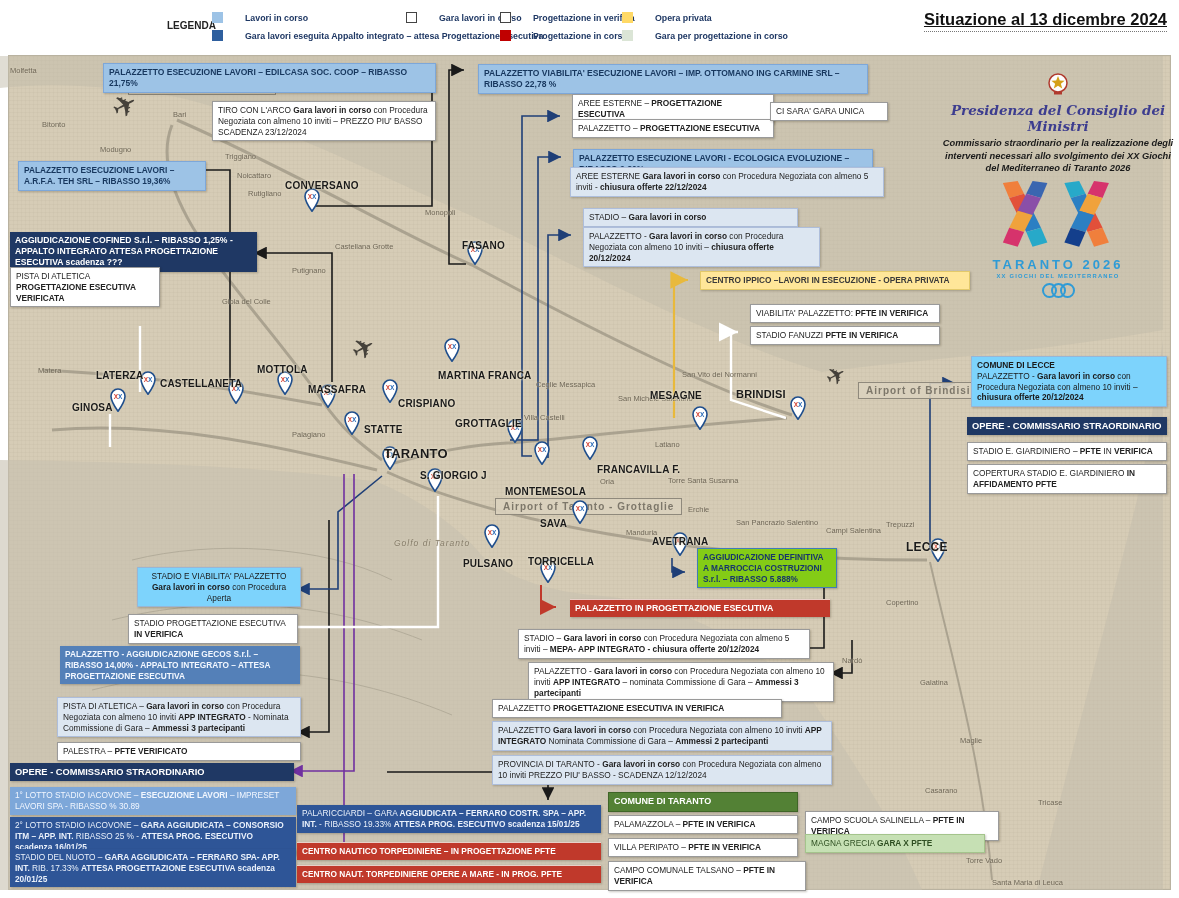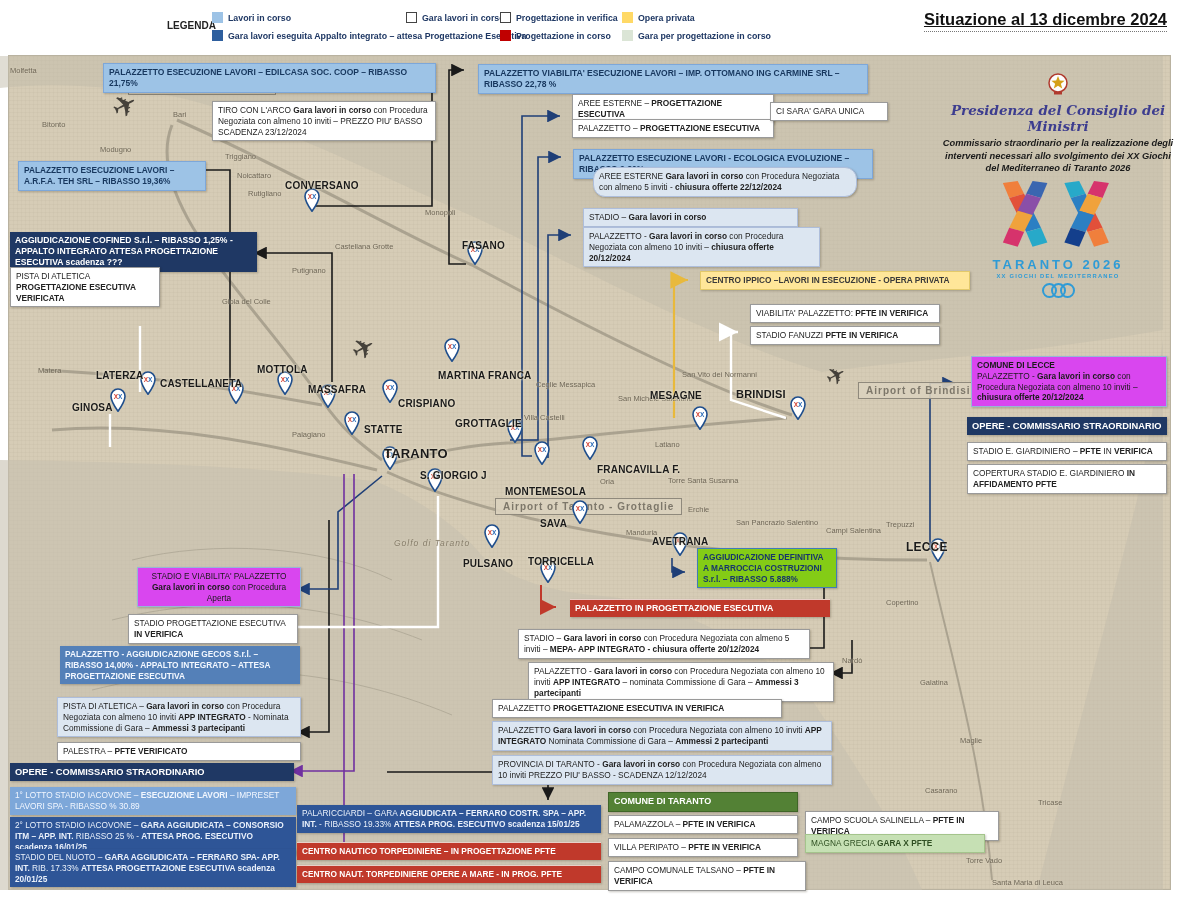--- a/index.html
+++ b/index.html
@@ -1,40 +1,40 @@
 <!DOCTYPE html>
 <html><head>
 <meta charset="utf-8">
 <style>
   html,body{margin:0;padding:0;width:1179px;height:898px;background:#fff;overflow:hidden;
     font-family:"Liberation Sans",sans-serif;}
   #header{position:absolute;left:0;top:0;width:1179px;height:55px;background:#fff;}
   #legend-title{position:absolute;left:167px;top:20px;font-size:10px;font-weight:bold;color:#222;}
-  .leg-item{position:absolute;display:flex;align-items:center;gap:5px;}
+  .leg-item{position:absolute;display:flex;align-items:center;gap:22px;}
   .leg-sw{width:11px;height:11px;flex:0 0 11px;}
   .leg-sw.outline{border:1.5px solid #444;box-sizing:border-box;background:#fff;}
   .leg-lbl{font-size:8.8px;font-weight:bold;color:#1f3864;white-space:nowrap;}
   #page-title{position:absolute;right:12px;top:10px;font-size:16.5px;font-weight:bold;color:#111;
     text-decoration:underline;border-bottom:1px dotted #777;padding-bottom:2px;}
   #map{position:absolute;left:8px;top:55px;width:1163px;height:835px;background:#d6ccb6;
     border:1px solid #b9b2a0;box-sizing:border-box;
     background-image:
       repeating-linear-gradient(0deg, rgba(90,80,60,.035) 0 1px, transparent 1px 4px),
       repeating-linear-gradient(90deg, rgba(90,80,60,.035) 0 1px, transparent 1px 4px);}
   #overlay{position:absolute;left:0px;top:55px;width:1171px;height:843px;z-index:1;pointer-events:none;}
   #anno-layer{position:absolute;left:0;top:0;width:1179px;height:898px;z-index:2;}
   .callout{position:absolute;z-index:5;font-size:8.3px;line-height:1.3;padding:3px 5px;
     box-sizing:border-box;box-shadow:1px 1px 2px rgba(40,30,10,.25);}
   .c-lightblue{background:#9dc3e6;color:#17375e;font-weight:bold;border:1px solid #7da7d9;}
   .c-navy{background:#1f3864;color:#fff;font-weight:bold;}
   .c-medblue{background:#2e5597;color:#eaf1fb;}
   .c-midlight{background:#7da7d9;color:#f2f7ff;}
   .c-gecos{background:#5480b8;color:#f2f7ff;font-weight:bold;}
   .c-paleblue{background:#dce6f1;color:#222;border:1px solid #aebedb;}
-  .c-softblue{background:#d946ef;color:#1a1a1a;border:1px solid #96b6d7;}
+  .c-softblue{background:#7dd3fc;color:#1a1a1a;border:1px solid #96b6d7;}
   .c-white{background:#fff;color:#222;border:1px solid #9a9a9a;}
   .c-red{background:#c0392b;color:#fff;font-weight:bold;border-top:1px solid #e8d0c8;}
   .c-yellow{background:#ffe699;color:#3a3a3a;font-weight:bold;border:1px solid #e3c96a;}
   .c-green{background:#538135;color:#fff;font-weight:bold;border:1px solid #3f6527;}
   .c-lightgreen{background:#c6e0b4;color:#2f4f22;border:1px solid #a4c48c;}
   .city{position:absolute;z-index:4;font-weight:bold;color:#1a1a1a;white-space:nowrap;
     text-shadow:0 0 3px #e8e0cc,0 0 2px #e8e0cc;letter-spacing:.2px;}
   .pin{position:absolute;z-index:4;width:18px;height:24px;}
   .town{position:absolute;z-index:3;font-size:7.5px;color:#6e6656;white-space:nowrap;
     text-shadow:0 0 2px #ded6c2;}
@@ -174,21 +174,21 @@
     <div class="callout c-lightblue" style="left: 103px; top: 63px; width: 333px; font-size: 8.5px;">PALAZZETTO ESECUZIONE LAVORI – EDILCASA SOC. COOP – RIBASSO 21,75%</div>
     <div class="callout c-white" style="left: 212px; top: 101px; width: 224px;">TIRO CON L'ARCO <b>Gara lavori in corso</b> con Procedura Negoziata con almeno 10 inviti – PREZZO PIU' BASSO SCADENZA 23/12/2024</div>
     <div class="callout c-lightblue" style="left: 18px; top: 161px; width: 188px;">PALAZZETTO ESECUZIONE LAVORI – A.R.F.A. TEH SRL – RIBASSO 19,36%</div>
     <div class="callout c-navy" style="left: 10px; top: 232px; width: 247px; font-size: 8.6px;">AGGIUDICAZIONE COFINED S.r.l. – RIBASSO 1,25% - APPALTO INTEGRATO ATTESA PROGETTAZIONE ESECUTIVA scadenza ???</div>
     <div class="callout c-white" style="left: 10px; top: 267px; width: 150px;">PISTA DI ATLETICA <b>PROGETTAZIONE ESECUTIVA VERIFICATA</b></div>
     <div class="callout c-lightblue" style="left: 478px; top: 64px; width: 390px; font-size: 8.5px;">PALAZZETTO VIABILITA' ESECUZIONE LAVORI – IMP. OTTOMANO ING CARMINE SRL – RIBASSO 22,78 %</div>
     <div class="callout c-white" style="left: 572px; top: 94px; width: 202px;">AREE ESTERNE – <b>PROGETTAZIONE ESECUTIVA</b></div>
     <div class="callout c-white" style="left: 572px; top: 119px; width: 202px;">PALAZZETTO – <b>PROGETTAZIONE ESECUTIVA</b></div>
     <div class="callout c-white" style="left: 770px; top: 102px; width: 118px;">CI SARA' GARA UNICA</div>
     <div class="callout c-lightblue" style="left: 573px; top: 149px; width: 300px; font-size: 8.5px;">PALAZZETTO ESECUZIONE LAVORI - ECOLOGICA EVOLUZIONE – RIBASSO 2,30%</div>
-    <div class="callout c-paleblue" style="left: 593px; top: 167px; width: 264px; border-radius: 12px;">AREE ESTERNE <b>Gara lavori in corso</b> con Procedura Negoziata con almeno 5 inviti - <b>chiusura offerte 22/12/2024</b></div>
+    <div class="callout c-paleblue" style="left: 570px; top: 167px; width: 314px;">AREE ESTERNE <b>Gara lavori in corso</b> con Procedura Negoziata con almeno 5 inviti - <b>chiusura offerte 22/12/2024</b></div>
     <div class="callout c-paleblue" style="left: 583px; top: 208px; width: 215px;">STADIO – <b>Gara lavori in corso</b></div>
     <div class="callout c-paleblue" style="left: 583px; top: 227px; width: 237px;">PALAZZETTO - <b>Gara lavori in corso</b> con Procedura Negoziata con almeno 10 inviti – <b>chiusura offerte 20/12/2024</b></div>
     <div class="callout c-yellow" style="left: 700px; top: 271px; width: 270px;">CENTRO IPPICO –<b>LAVORI IN ESECUZIONE - OPERA PRIVATA</b></div>
     <div class="callout c-white" style="left: 750px; top: 304px; width: 190px;">VIABILITA' PALAZZETTO: <b>PFTE IN VERIFICA</b></div>
     <div class="callout c-white" style="left: 750px; top: 326px; width: 190px;">STADIO FANUZZI <b>PFTE IN VERIFICA</b></div>
     <div class="callout c-softblue" style="left: 971px; top: 356px; width: 196px;"><b>COMUNE DI LECCE</b><br>PALAZZETTO - <b>Gara lavori in corso</b> con Procedura Negoziata con almeno 10 inviti – <b>chiusura offerte 20/12/2024</b></div>
     <div class="callout c-navy" style="left: 967px; top: 417px; width: 200px; font-size: 9.3px;">OPERE - COMMISSARIO STRAORDINARIO</div>
     <div class="callout c-white" style="left: 967px; top: 442px; width: 200px;">STADIO E. GIARDINIERO – <b>PFTE</b> IN <b>VERIFICA</b></div>
     <div class="callout c-white" style="left: 967px; top: 464px; width: 200px;">COPERTURA STADIO E. GIARDINIERO <b>IN AFFIDAMENTO PFTE</b></div>
     <div class="callout c-softblue" style="left: 137px; top: 567px; width: 164px; text-align: center;">STADIO E VIABILITA' PALAZZETTO <b>Gara lavori in corso</b> con Procedura Aperta</div>

